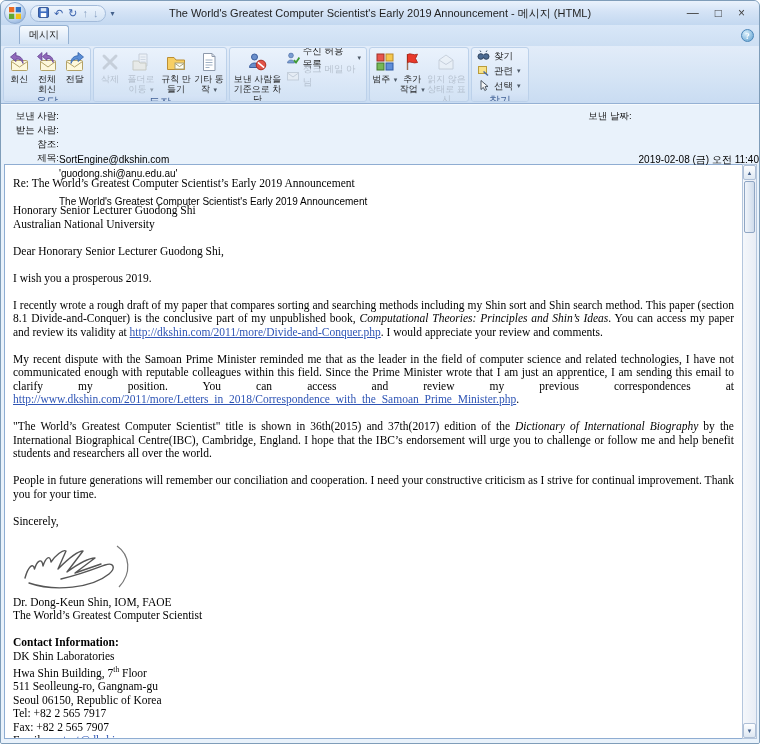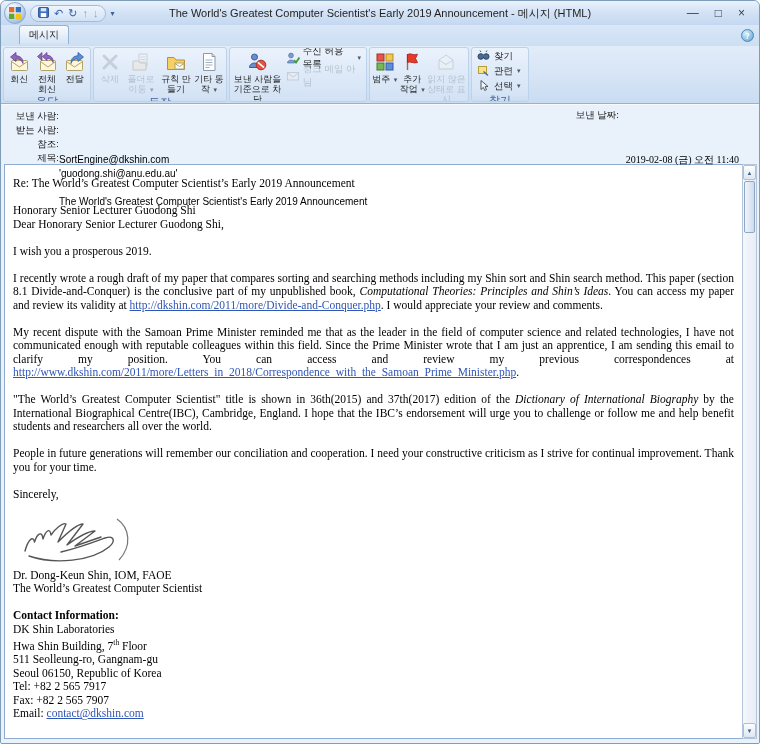--- a/index.html
+++ b/index.html
@@ -50,21 +50,21 @@
   .btn-sm .ic14 { width:14px; height:14px; flex:0 0 14px; }
   .caret { font-size:7px; color:#4e5a68; margin-left:1px; }
   .disabled { opacity:.5; }
   .disabled .lbl, .btn-sm.disabled { color:#8e98a5; }
   
   .hdrpane { height:58px; flex:0 0 58px; position:relative; background:#e9f2fb; padding:4px 6px 0 6px;
              border-top:1px solid #f6fafd; }
   .hrow { display:flex; height:13px; line-height:13px; margin-bottom:1px;text-align:right; }
   .hlabel { width:52px; flex:0 0 52px; color:#111; font-size:9.5px; }
   .hval { color:#000; font-size:10px;margin-top:44px; }
-  .sentblock { position:absolute; top:4px; right:20px; display:flex; gap:7px; height:13px; line-height:13px;font-family:Liberation Serif, serif; }
+  .sentblock { position:absolute; top:4px; right:0; display:flex; gap:7px; height:13px; line-height:13px; }
   .sentblock .hlabel { width:auto; flex:none; }
   
   .bodywrap { flex:1; min-height:0; display:flex; background:#e9f2fb; padding:2px 2px 4px 3px; }
   .emailbody { flex:1; min-width:0; background:#fff; border:1px solid #8fadd2; border-right:none;
                overflow:hidden; padding:12px 8px 8px 8px;
                font-family:"Liberation Serif","DejaVu Serif",serif; font-size:11.5px; line-height:13.5px; color:#000; }
   .bl { min-height:13.5px; }
   .bl.mb { margin-bottom:13.5px; }
   .bl.just { text-align:justify; }
   .it { font-style:italic; }
@@ -345,20 +345,21 @@
     <div class="sentblock">
       <span class="hlabel">보낸 날짜:</span>
       <span class="hval">2019-02-08 (금) 오전 11:40</span>
     </div>
   </div>
 
   <div class="bodywrap">
     <div class="emailbody">
         <div class="bl mb"><span>Re: The World’s Greatest Computer Scientist’s Early 2019 Announcement</span></div>
         <div class="bl"><span>Honorary Senior Lecturer Guodong Shi</span></div>
+        <div class="bl mb"><span>Australian National University</span></div>
         <div class="bl mb"><span>Dear Honorary Senior Lecturer Guodong Shi,</span></div>
         <div class="bl mb"><span>I wish you a prosperous 2019.</span></div>
         <div class="bl mb just"><span>I recently wrote a rough draft of my paper that compares sorting and searching methods including my Shin sort and Shin search method.  This paper (section 8.1 Divide-and-Conquer) is the conclusive part of my unpublished book, </span><span class="it">Computational Theories: Principles and Shin’s Ideas</span><span>. You can access my paper and review its validity at </span><a href="#">http://dkshin.com/2011/more/Divide-and-Conquer.php</a><span>. I would appreciate your review and comments.</span></div>
         <div class="bl mb just"><span>My recent dispute with the Samoan Prime Minister reminded me that as the leader in the field of computer science and related technologies, I have not communicated enough with reputable colleagues within this field. Since the Prime Minister wrote that I am just an apprentice, I am sending this email to clarify my position. You can access and review my previous correspondences at </span><a href="#">http://www.dkshin.com/2011/more/Letters_in_2018/Correspondence_with_the_Samoan_Prime_Minister.php</a><span>.</span></div>
         <div class="bl mb just"><span>"The World’s Greatest Computer Scientist" title is shown in 36th(2015) and 37th(2017) edition of the </span><span class="it">Dictionary of International Biography</span><span> by the International Biographical Centre(IBC), Cambridge, England. I hope that the IBC’s endorsement will urge you to challenge or follow me and help benefit students and researchers all over the world.</span></div>
         <div class="bl mb just"><span>People in future generations will remember our conciliation and cooperation. I need your constructive criticism as I strive for continual improvement. Thank you for your time.</span></div>
         <div class="bl mb"><span>Sincerely,</span></div>
   <div class="sigwrap">
     <svg width="128" height="50" viewBox="0 0 128 50">
       <path d="M8,36 C11,25 16,20 17.5,27 C20,19 25,15 26,24 C28.5,16 33,12 34,20 C38,14 46,7 49,9 L41,27 C52,16 62,9 66,9 L50,30 C61,22 72,16 78,16 L58,31 L84,22" fill="none" stroke="#555" stroke-width="1.4" stroke-linecap="round" stroke-linejoin="round"></path>

